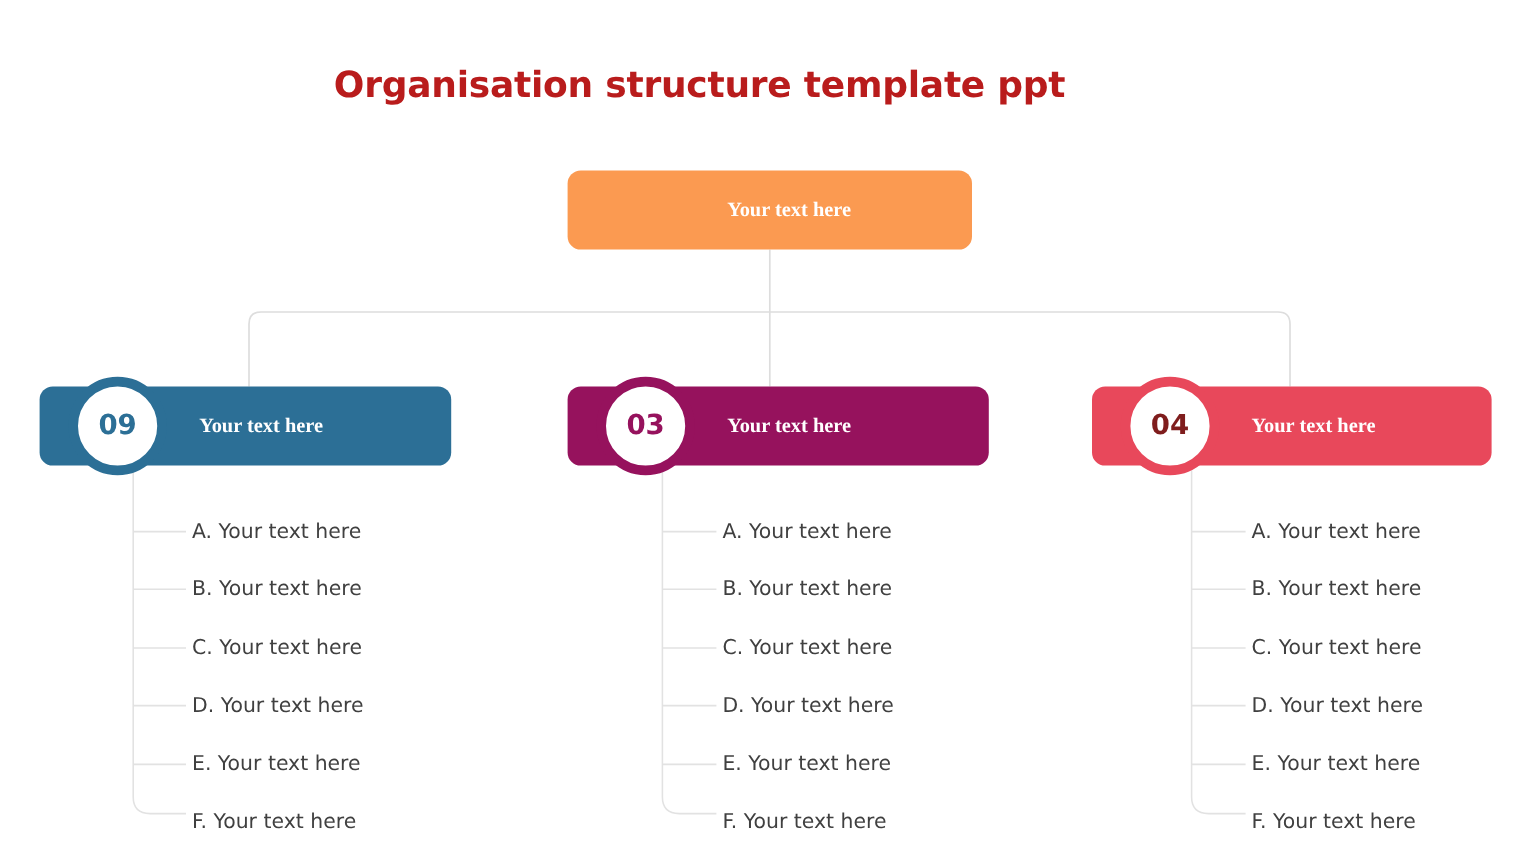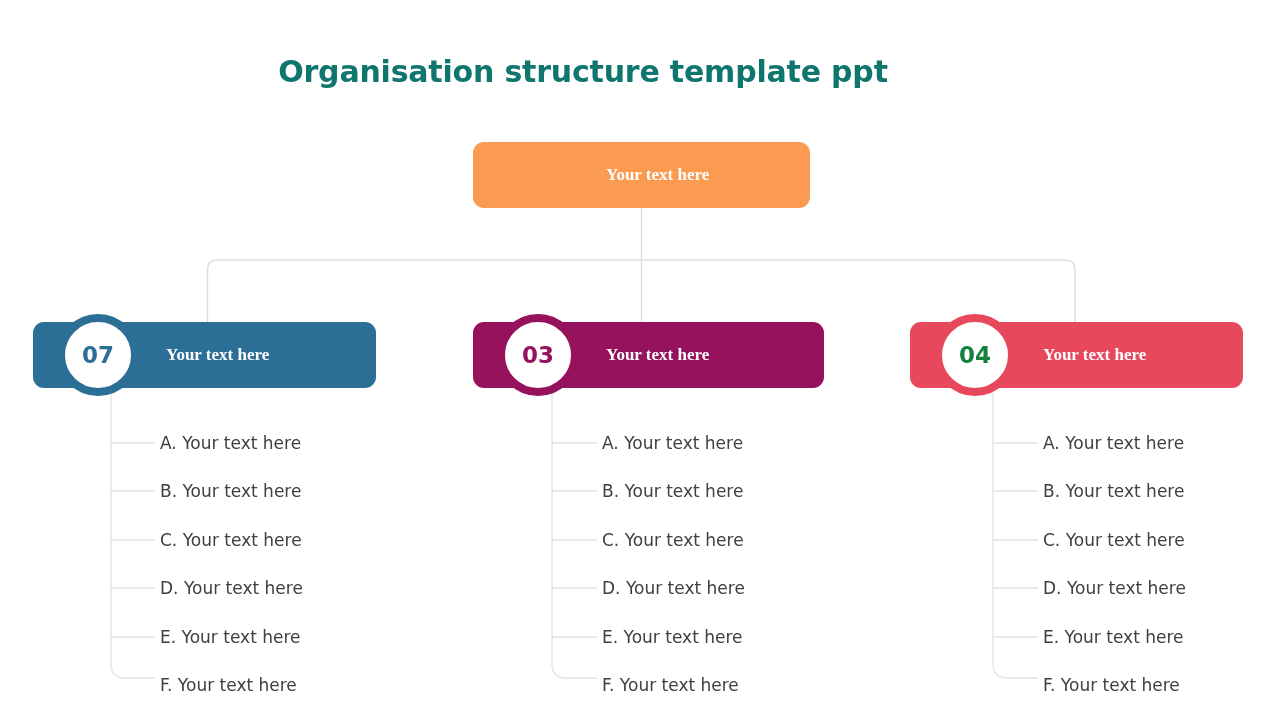--- a/index.html
+++ b/index.html
@@ -22,21 +22,21 @@
   
   #page-title {
     position: absolute;
     left: 0;
     top: 54px;
     width: 1166px;
     text-align: center;
     font-family: "DejaVu Sans", sans-serif;
     font-size: 30px;
     font-weight: bold;
-    color: #0f766e;
+    color: #b91c1c;
     letter-spacing: -0.2px;
   }
 
   
   #connectors {
     position: absolute;
     left: 0;
     top: 0;
     width: 1280px;
     height: 720px;
@@ -160,35 +160,35 @@
       <path d="M993 637 L1038 637"></path>
     </g>
   </svg>
 
   <div class="node" id="node-01" style="background:#fb9a51;">
     <div class="node-label">Your text here</div>
   </div>
 
   <div class="node" id="node-02" style="background:#2c6f96;">
     <div class="node-circle" style="border-color:#2c6f96;">
-      <div class="node-number" style="color:#2c6f96;">07</div>
+      <div class="node-number" style="color:#2c6f96;">09</div>
     </div>
     <div class="node-label">Your text here</div>
   </div>
 
   <div class="node" id="node-03" style="background:#96125d;padding-left:14px;">
     <div class="node-circle" style="border-color:#96125d;">
       <div class="node-number" style="color:#96125d;">03</div>
     </div>
     <div class="node-label">Your text here</div>
   </div>
 
   <div class="node" id="node-04" style="background:#e8485b;">
     <div class="node-circle" style="border-color:#e8485b;">
-      <div class="node-number" style="color:#15803d;">04</div>
+      <div class="node-number" style="color:#7f1d1d;">04</div>
     </div>
     <div class="node-label">Your text here</div>
   </div>
 
   <div class="sublist" id="sublist-02">
     <div class="sub-item">A. Your text here</div>
     <div class="sub-item">B. Your text here</div>
     <div class="sub-item">C. Your text here</div>
     <div class="sub-item">D. Your text here</div>
     <div class="sub-item">E. Your text here</div>

